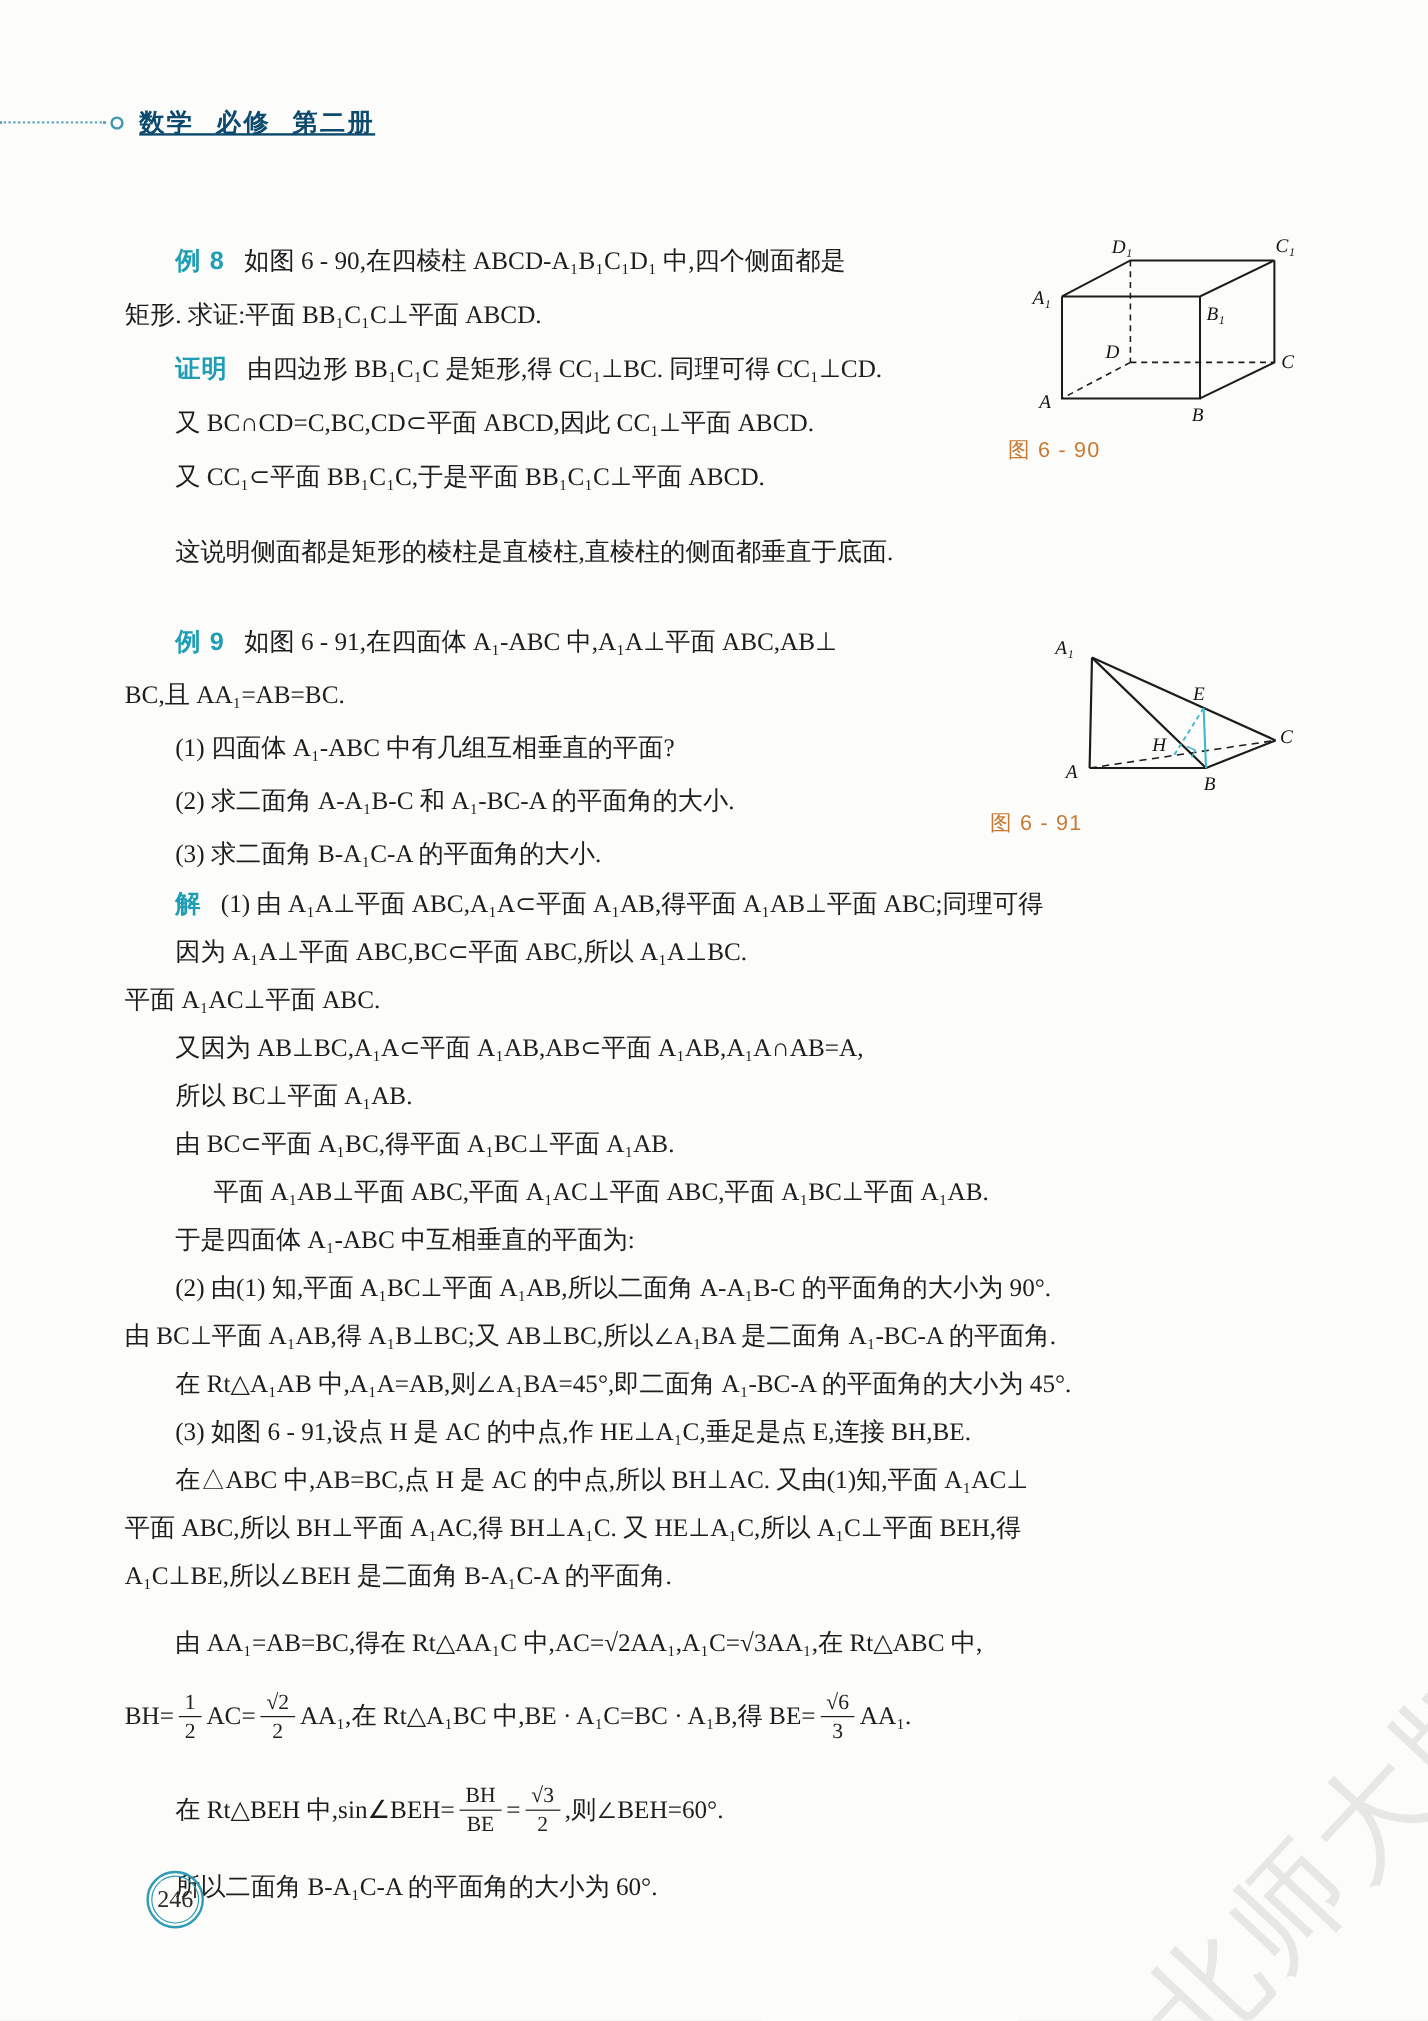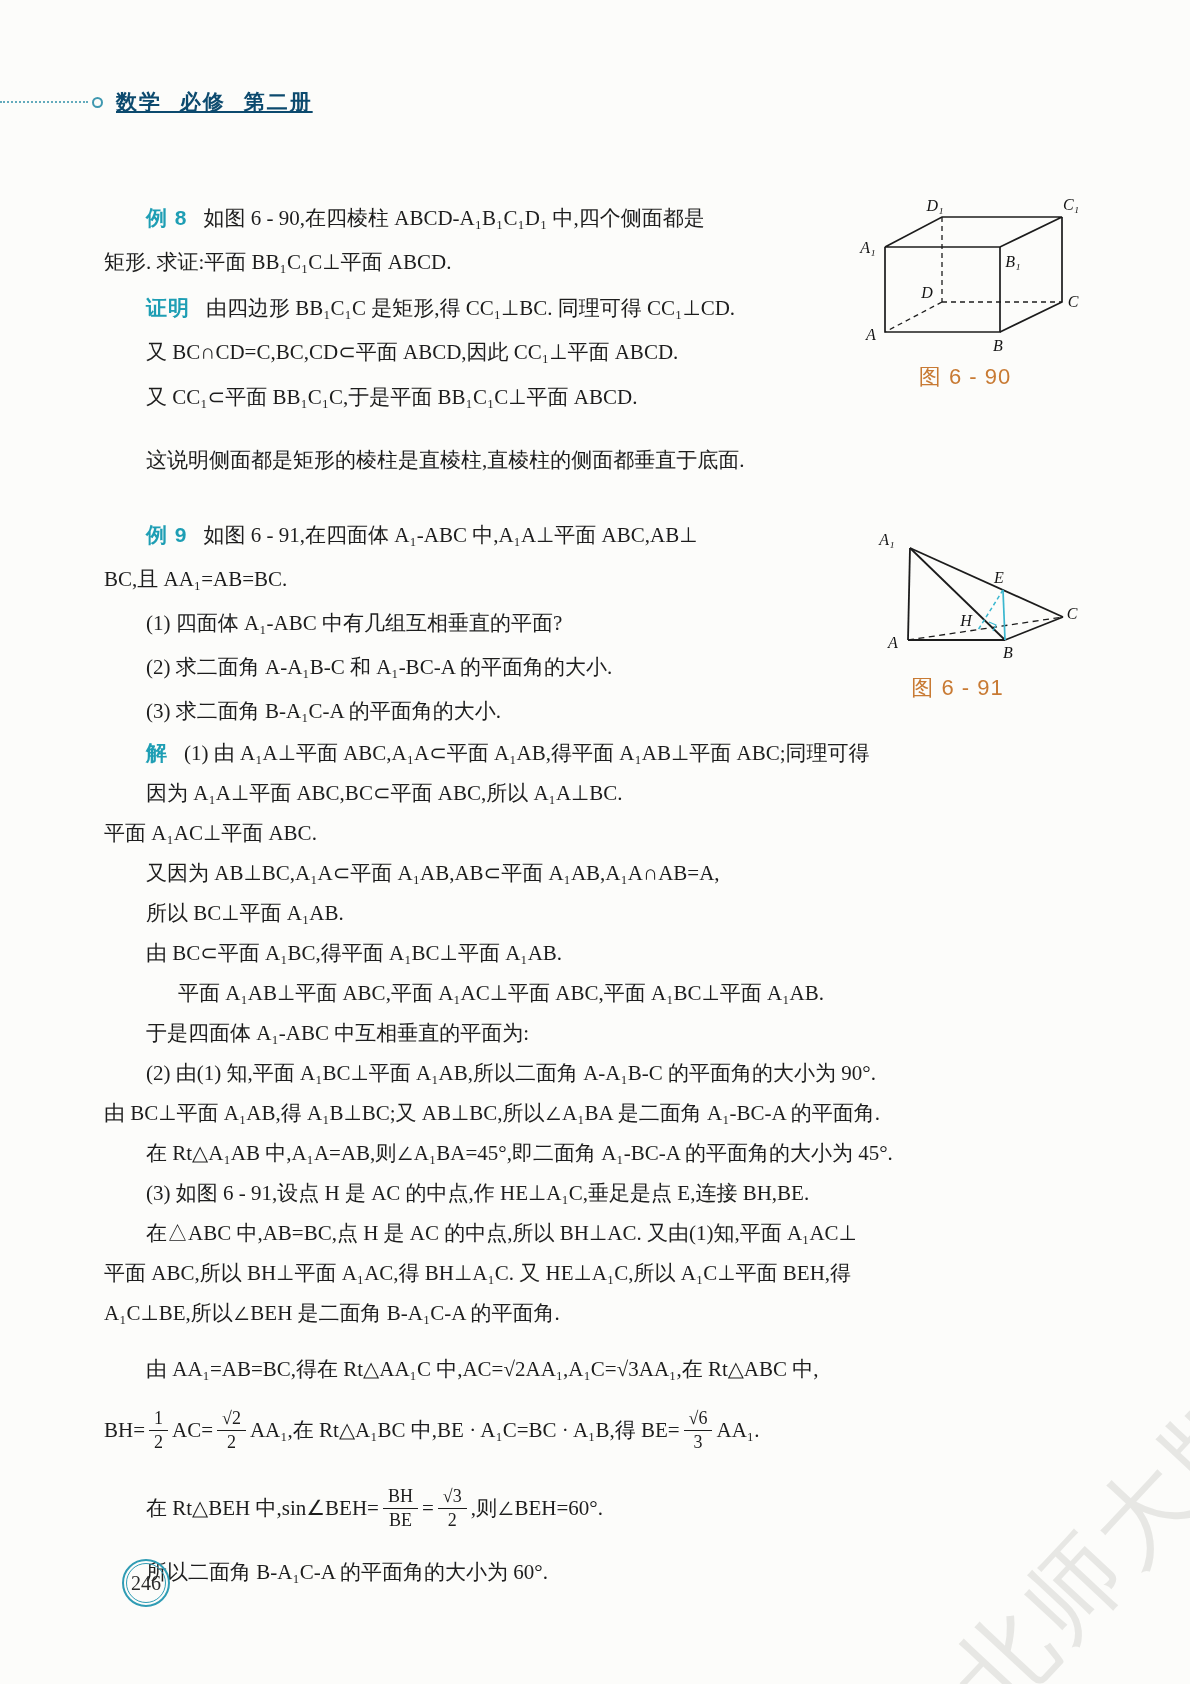--- a/index.html
+++ b/index.html
@@ -33,21 +33,21 @@
   .kw{font-family:"Liberation Sans",sans-serif;font-weight:700;color:#1e9eb4;
       font-size:21px;margin-right:16px;letter-spacing:1px;}
   .frac{display:inline-flex;flex-direction:column;align-items:center;vertical-align:middle;
         margin:0 4px;font-size:18px;line-height:1.12;}
   .frac .num{padding:0 5px 1px;border-bottom:1.6px solid #1d1d1d;}
   .frac .den{padding-top:1px;}
   
   .figure{position:absolute;z-index:2;}
   #fig90{left:840px;top:194px;width:250px;}
   #fig91{left:825px;top:495px;width:265px;}
-  .figcaption{text-align:center;font-family:"Liberation Sans",sans-serif;font-size:22px;
+  .figcaption{font-family:"Liberation Sans",sans-serif;font-size:18px;
               color:#c87a33;letter-spacing:1px;margin-top:4px;}
   .vlabel{font-family:"Liberation Serif",serif;font-style:italic;font-size:16px;fill:#141414;}
   
   #page-badge{position:absolute;left:122px;top:1559px;width:48px;height:48px;z-index:3;}
   #page-badge .outer{position:absolute;inset:0;border:2px solid #2f9cb4;border-radius:50%;}
   #page-badge .inner{position:absolute;inset:4px;border:1.4px solid #2f9cb4;border-radius:50%;}
   #page-badge .num{position:absolute;inset:0;display:flex;align-items:center;justify-content:center;
                    font-size:20px;color:#2b2b2b;font-family:"Liberation Serif",serif;}
 </style>
 </head>

